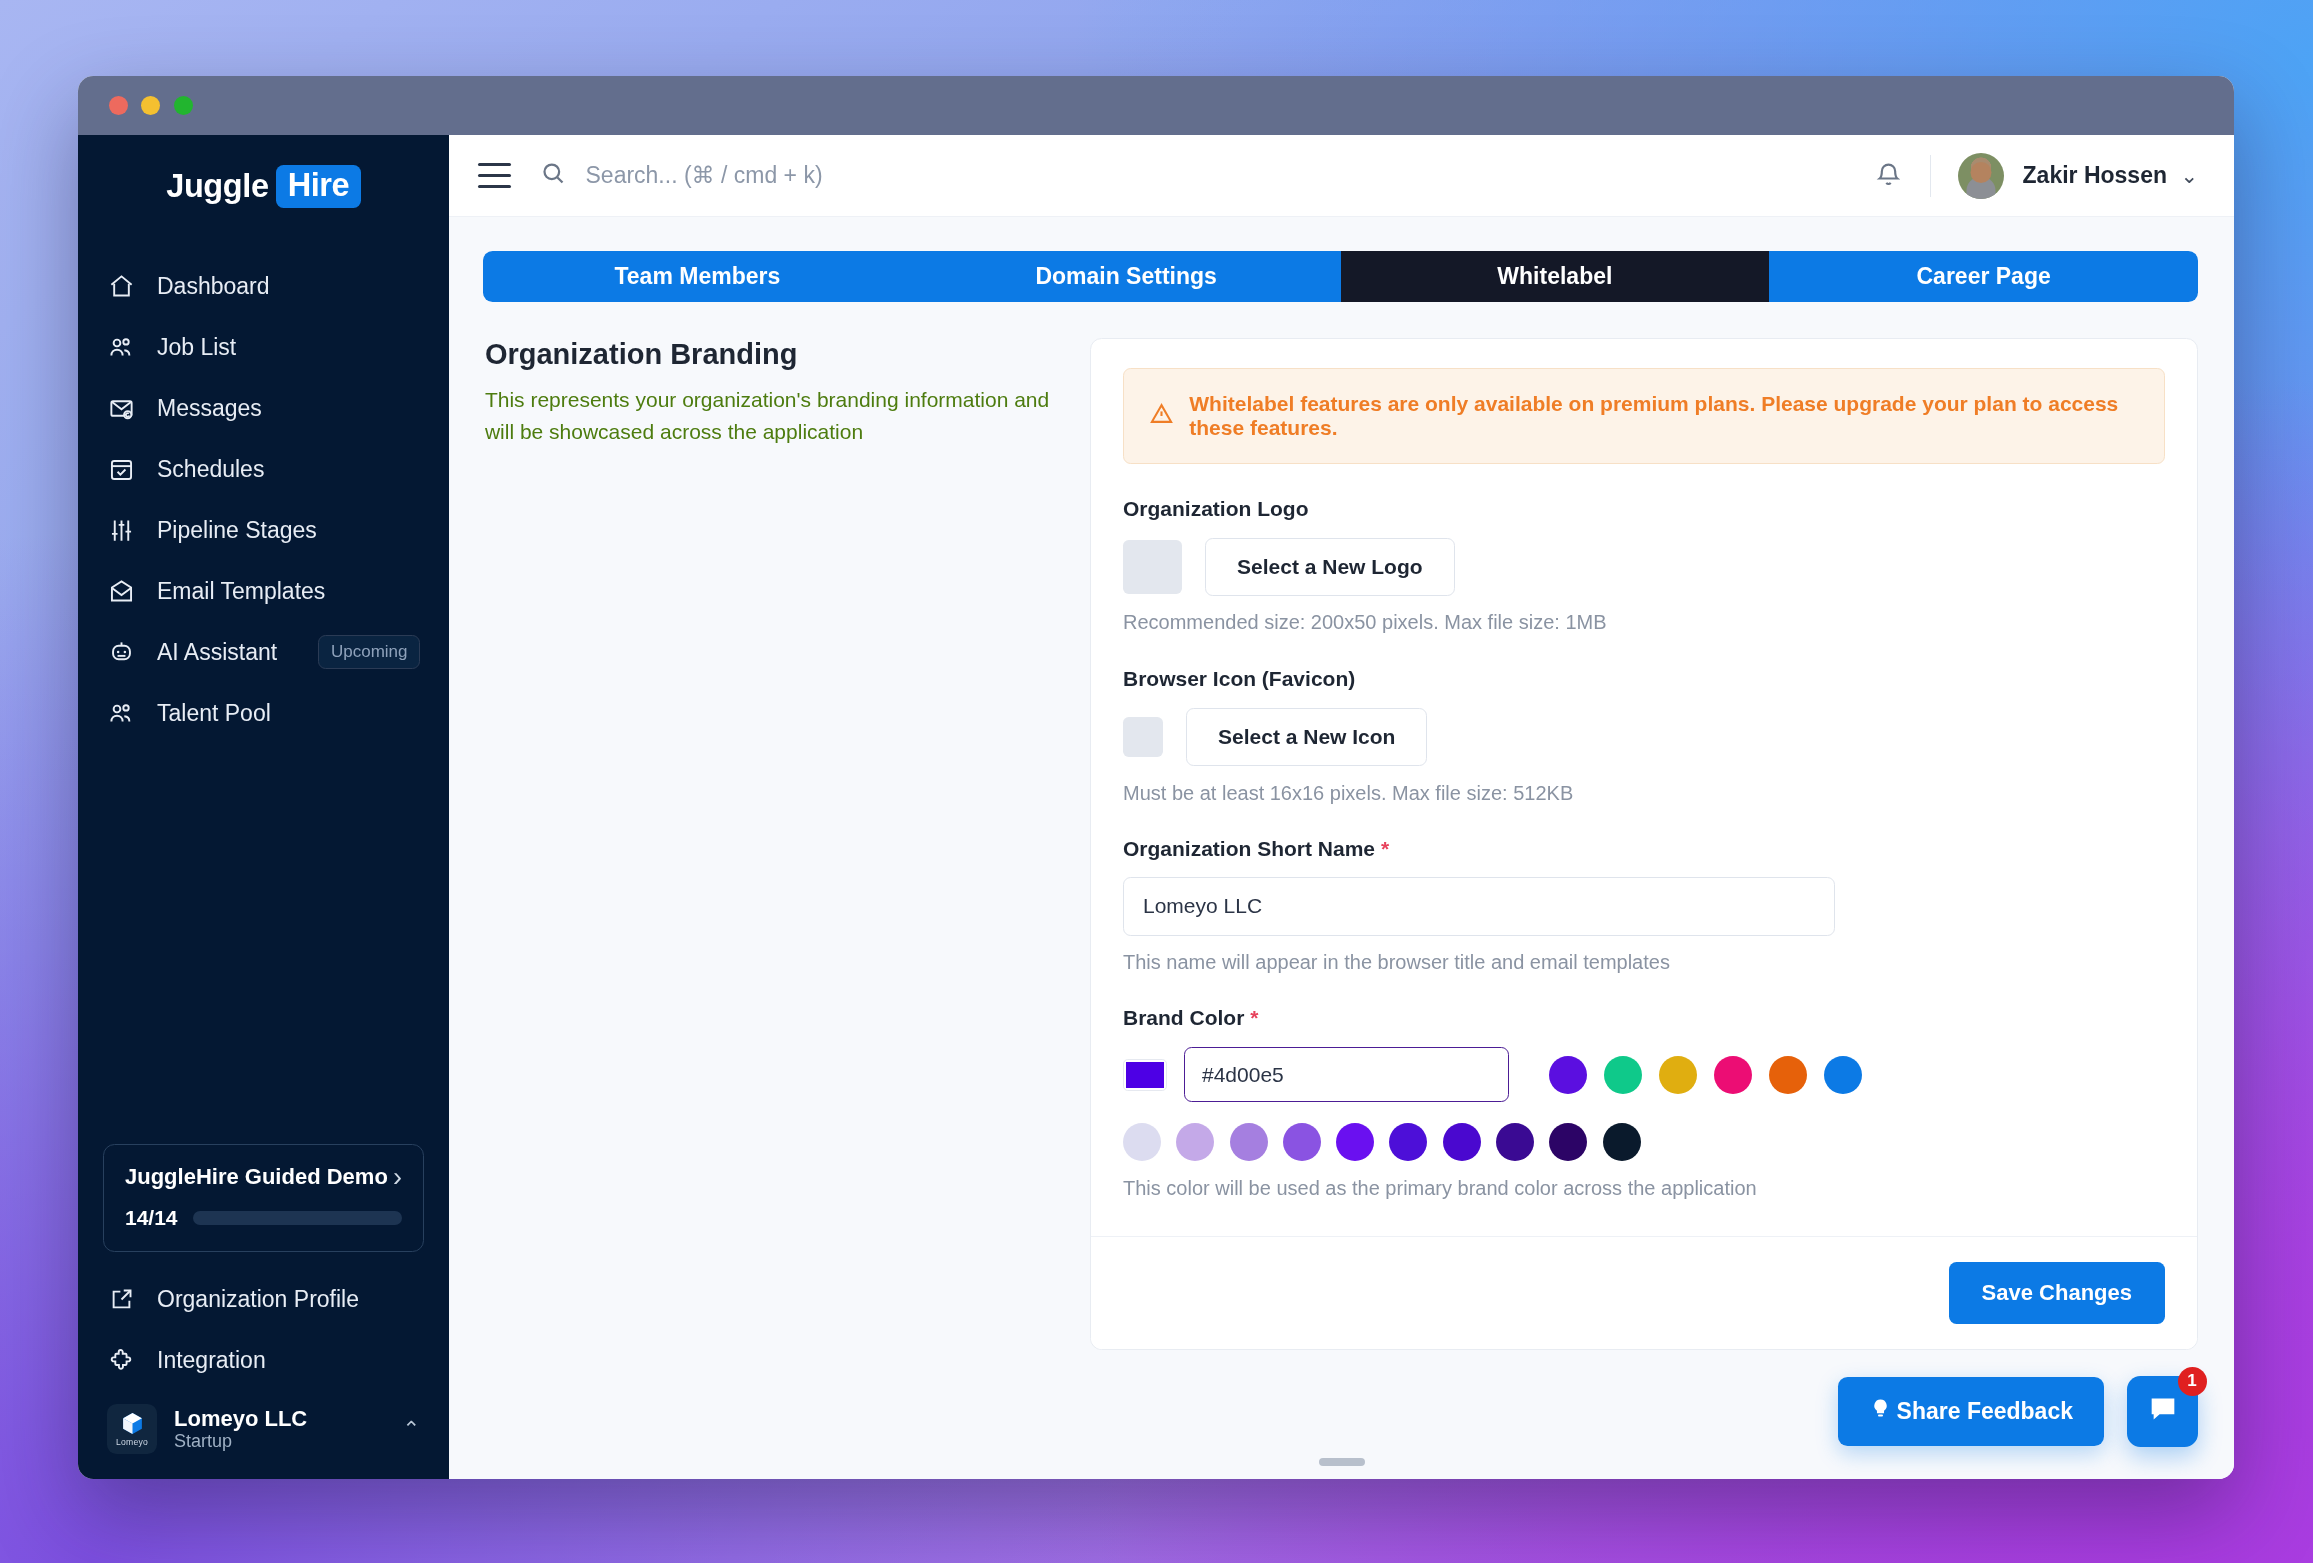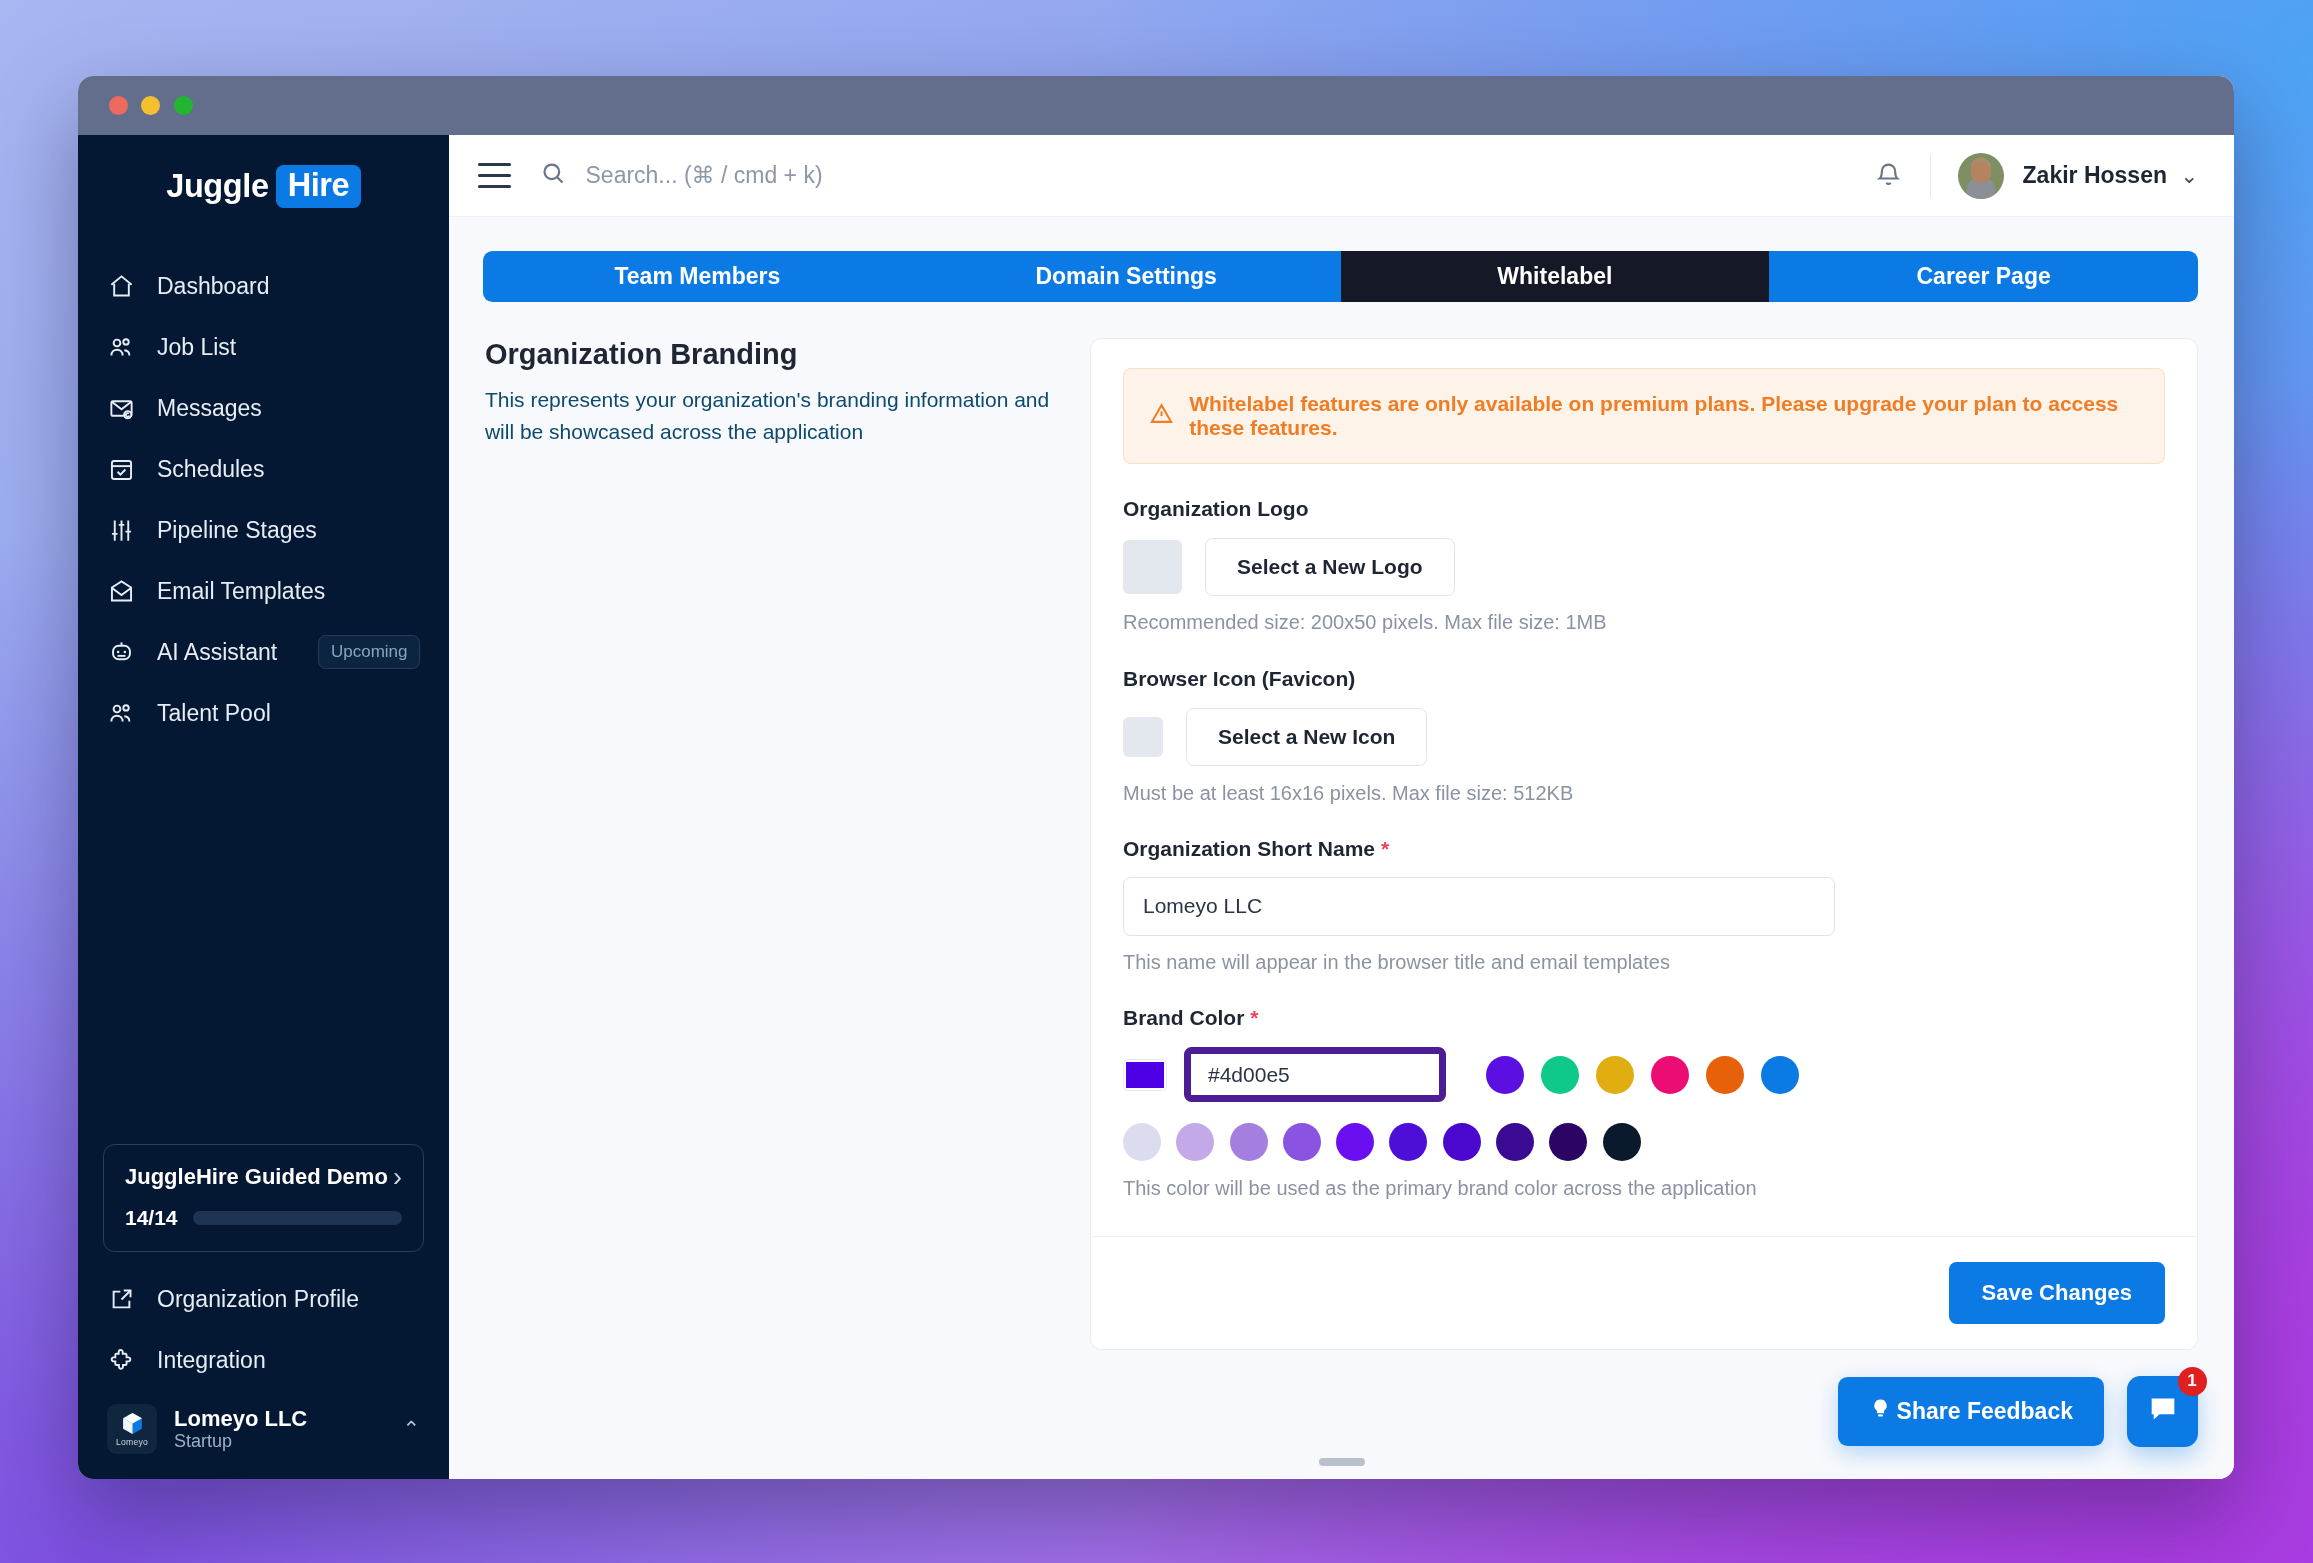--- a/index.html
+++ b/index.html
@@ -128,21 +128,21 @@
   .tabs { display: flex; border-radius: 9.6px; overflow: hidden; }
   .tab {
     flex: 1; text-align: center; padding: 12px 0; font-size: 23px; font-weight: 600;
     color: #fff; background: #0c7ae5; cursor: pointer;
   }
   .tab.active { background: #141827; }
 
   .panel { display: flex; gap: 32.5px; margin-top: 36px; }
   .left-col { width: 574px; flex: 0 0 574px; padding-left: 1.9px; }
   .page-title { font-size: 29px; font-weight: 600; color: #1e2633; }
-  .page-sub { margin-top: 13.4px; font-size: 21px; line-height: 1.5; color: #0c4a6e; }
+  .page-sub { margin-top: 13.4px; font-size: 21px; line-height: 1.5; color: #4d7c0f; }
 
   .card {
     flex: 1; background: #fff; border: 1px solid #e8ecf2; border-radius: 11.5px;
     display: flex; flex-direction: column; align-self: flex-start;
   }
   .card-body { padding: 29px 32.5px 36px; }
 
   .alert {
     display: flex; align-items: center; gap: 15.3px;
     background: #fdf3e8; border: 1px solid #f7e0c6; border-radius: 7.6px;
@@ -169,21 +169,21 @@
     font-size: 21px; color: #2b3446; background: #fff;
   }
 
   .color-row { display: flex; align-items: center; gap: 17px; margin-top: 17px; }
   .color-chip {
     width: 44px; height: 32.5px; border: 1.9px solid #e6e9f0; border-radius: 4.8px;
     padding: 1.9px; background: #fff; cursor: pointer;
   }
   .color-chip i { display:block; width:100%; height:100%; }
   .color-text {
-    width: 262px; height: 55px; border: 7px solid #4c1d95; border-radius: 7.6px;
+    width: 325px; height: 55px; border: 1px solid #4c1d95; border-radius: 7.6px;
     display: flex; align-items: center; padding: 0 17px; font-size: 21px; color: #2b3446;
   }
   .swatches { display: flex; gap: 17px; margin-left: 23px; }
   .sw { width: 38px; height: 38px; border-radius: 50%; cursor: pointer; }
   .shades { display: flex; gap: 15.3px; margin-top: 21px; }
   .shade { width: 38px; height: 38px; border-radius: 50%; cursor: pointer; }
 
   .card-footer {
     border-top: 1px solid #eef1f6; padding: 25px 32.5px; display: flex; justify-content: flex-end;
     background:#fff; border-radius: 0 0 11.5px 11.5px;

